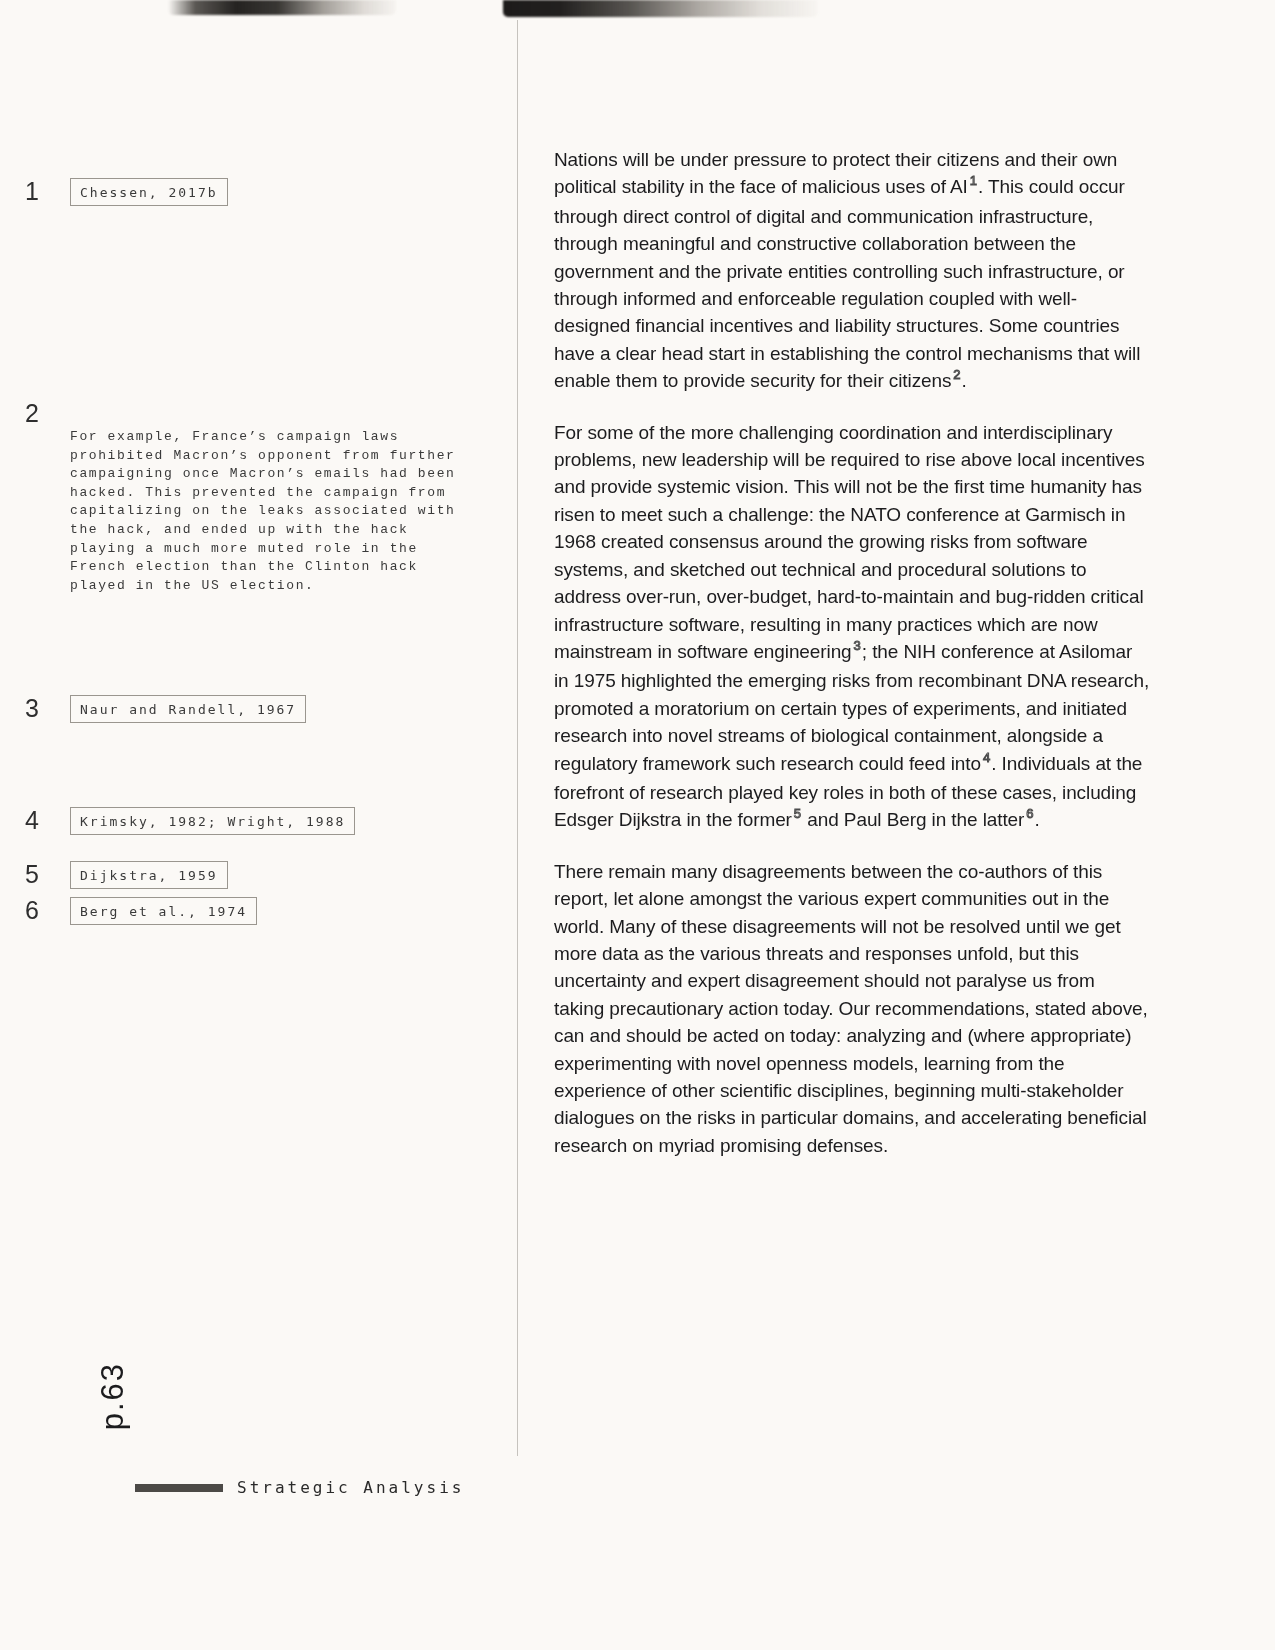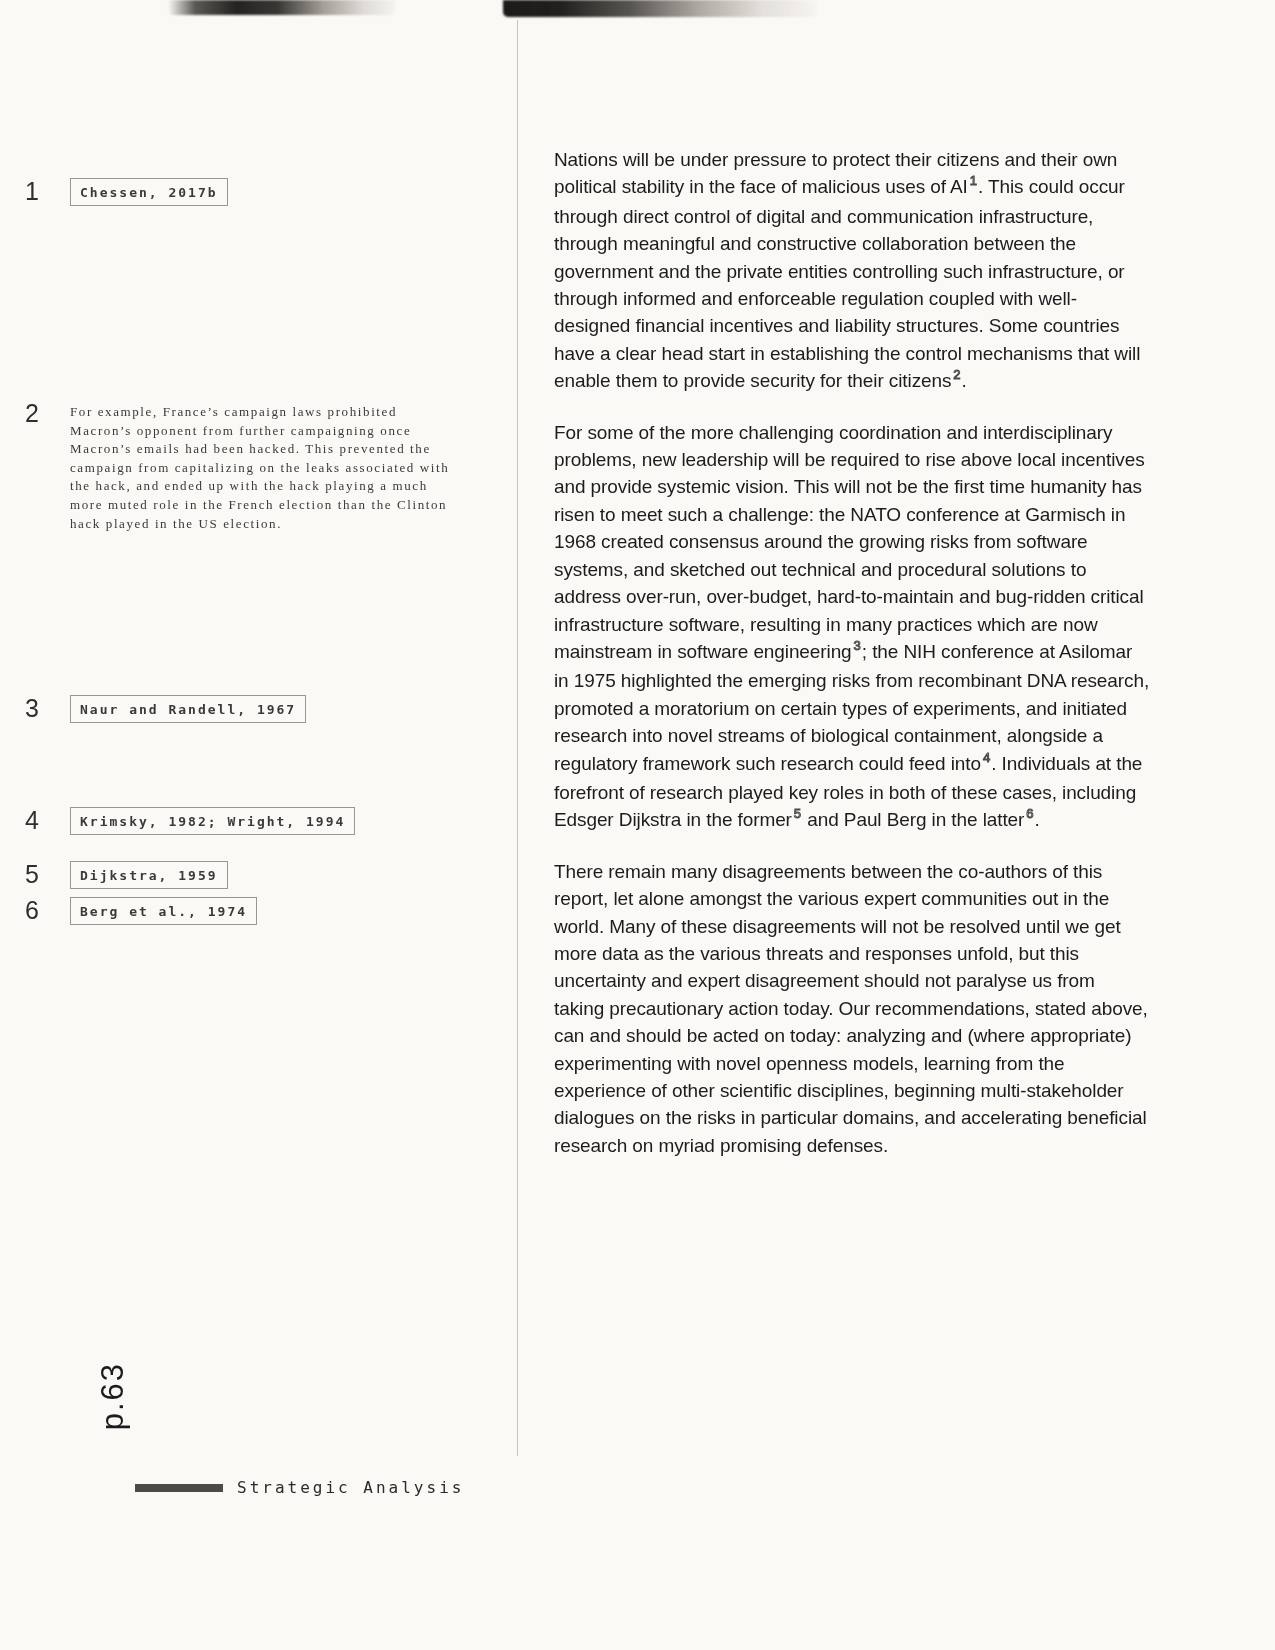--- a/index.html
+++ b/index.html
@@ -24,23 +24,23 @@
   .sidebar{position:absolute;left:0;top:0;width:505px;height:100%;}
   .footnote{position:absolute;left:25px;display:flex;align-items:flex-start;}
   .footnote:nth-child(1){top:178px;}
   .footnote:nth-child(2){top:400px;}
   .footnote:nth-child(3){top:695px;}
   .footnote:nth-child(4){top:807px;}
   .footnote:nth-child(5){top:861px;}
   .footnote:nth-child(6){top:897px;}
   .fn-num{width:45px;flex-shrink:0;font-size:25px;line-height:1.1;color:#2e2e2e;}
   .fn-box{font-family:"DejaVu Sans Mono",monospace;font-size:13px;letter-spacing:2px;
-    color:var(--muted_ink);border:1px solid var(--box_border);padding:6px 9px 5px;white-space:nowrap;font-weight:bold;}
-  .fn-text{font-family:Liberation Serif, serif;font-size:13px;letter-spacing:1.6px;
-    line-height:18.6px;color:var(--muted_ink);width:392px;padding-top:3px;}
+    color:var(--muted_ink);border:1px solid var(--box_border);padding:6px 9px 5px;white-space:nowrap;}
+  .fn-text{font-family:Liberation Mono, monospace;font-size:13px;letter-spacing:1.6px;
+    line-height:18.6px;color:var(--muted_ink);width:392px;padding-top:3px;margin-top:25px;}
 
   
   .main-col{position:absolute;left:538px;top:146px;width:612px;}
   .body-para{margin:0 0 22px 16px;font-size:19px;line-height:27.4px;color:var(--ink);letter-spacing:-0.1px;}
   .fn-ref{position:relative;top:-8px;font-size:13px;margin:0 1px 0 2px;letter-spacing:0;
     color:var(--background);-webkit-text-stroke:1px #4a4a4a;}
 
   
   .page-num{position:absolute;left:95px;top:1362px;font-size:31px;font-weight:500;color:var(--ink);
     writing-mode:vertical-rl;transform:rotate(180deg);letter-spacing:2px;}
@@ -64,21 +64,21 @@
       <div class="footnote">
         <span class="fn-num">2</span>
         <span class="fn-text">For example, France’s campaign laws prohibited Macron’s opponent from further campaigning once Macron’s emails had been hacked. This prevented the campaign from capitalizing on the leaks associated with the hack, and ended up with the hack playing a much more muted role in the French election than the Clinton hack played in the US election.</span>
       </div>
       <div class="footnote">
         <span class="fn-num">3</span>
         <span class="fn-box">Naur and Randell, 1967</span>
       </div>
       <div class="footnote">
         <span class="fn-num">4</span>
-        <span class="fn-box">Krimsky, 1982; Wright, 1994</span>
+        <span class="fn-box">Krimsky, 1982; Wright, 1988</span>
       </div>
       <div class="footnote">
         <span class="fn-num">5</span>
         <span class="fn-box">Dijkstra, 1959</span>
       </div>
       <div class="footnote">
         <span class="fn-num">6</span>
         <span class="fn-box">Berg et al., 1974</span>
       </div>
     </aside>

